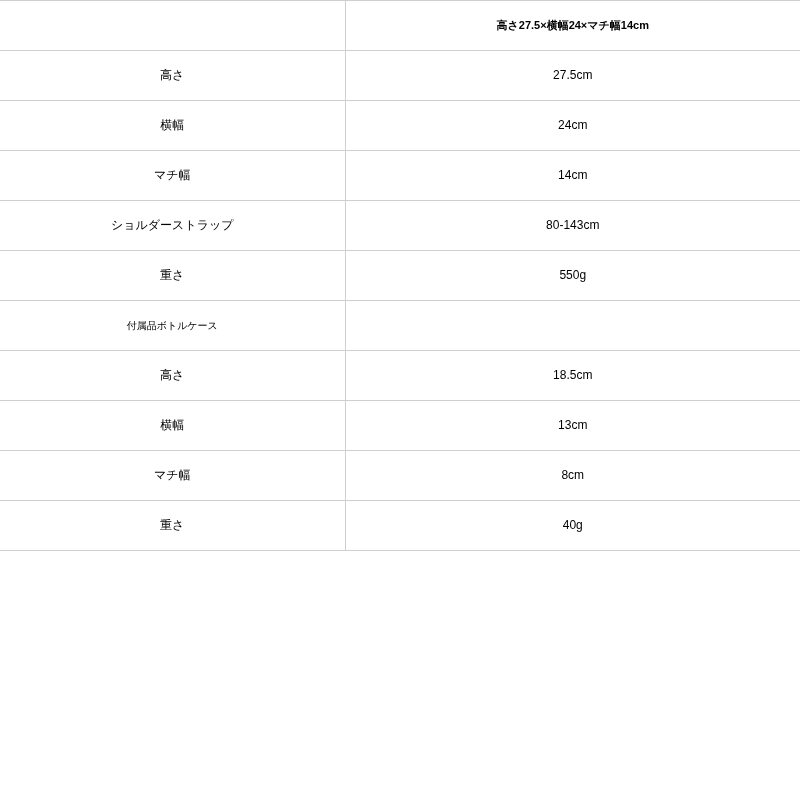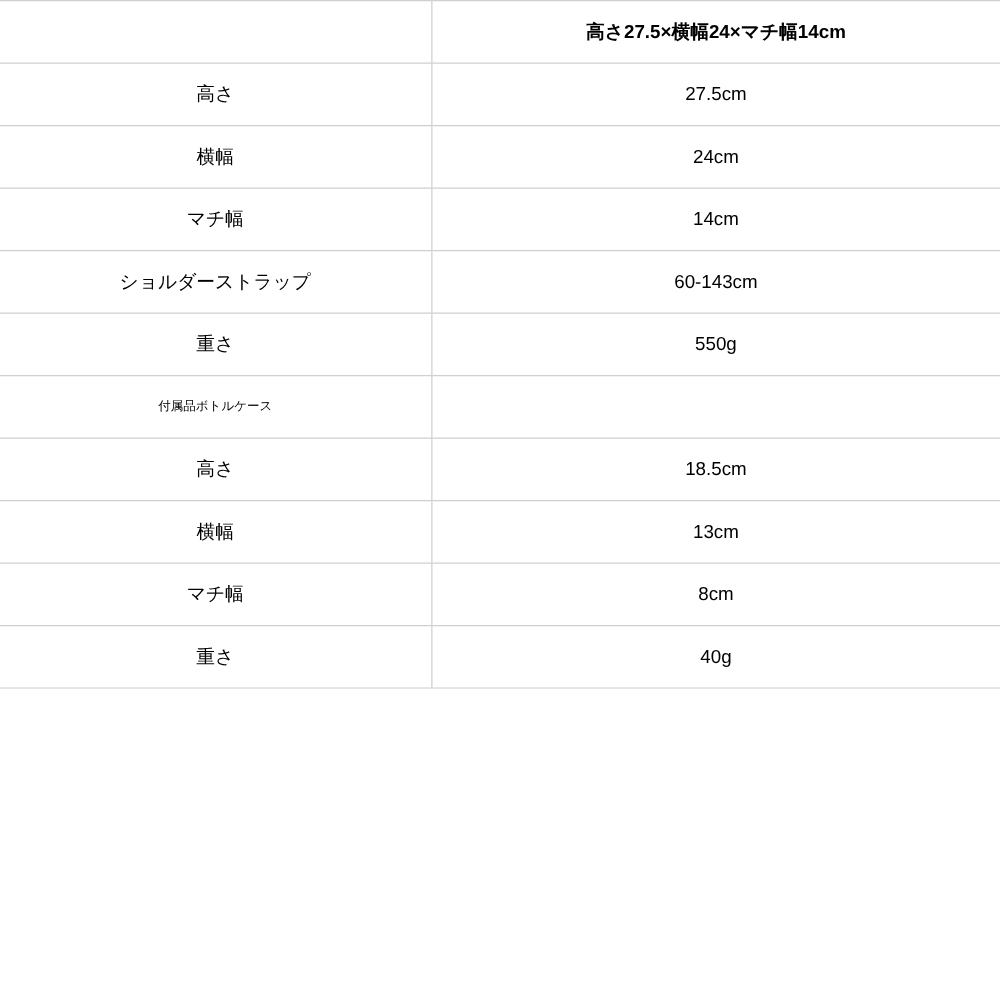--- a/index.html
+++ b/index.html
@@ -18,21 +18,21 @@
     width: 800px;
     border-collapse: collapse;
     table-layout: fixed;
   }
   .spec-table td {
     border: 1px solid #cfcfcf;
     height: 49px;
     padding: 0;
     text-align: center;
     vertical-align: middle;
-    font-size: 15px;
+    font-size: 12px;
     line-height: 1.4;
   }
   .spec-table tr.header-row td {
     height: 49px;
   }
   .col-label {
     width: 345px;
   }
   .col-value {
     width: 455px;
@@ -44,21 +44,21 @@
     border-right: none;
   }
   td.blank-cell {
     border-left: none;
     border-right: none;
     border-top: none;
     border-bottom: none;
   }
   td.head-cell {
     font-weight: bold;
-    font-size: 15px;
+    font-size: 11px;
   }
   td.section-cell {
     font-size: 10px;
   }
   .bottom-filler {
     width: 800px;
     background: #ffffff;
   }
 </style>
 </head>
@@ -81,21 +81,21 @@
       <tr>
         <td class="no-left-border">横幅</td>
         <td class="no-right-border">24cm</td>
       </tr>
       <tr>
         <td class="no-left-border">マチ幅</td>
         <td class="no-right-border">14cm</td>
       </tr>
       <tr>
         <td class="no-left-border">ショルダーストラップ</td>
-        <td class="no-right-border">60-143cm</td>
+        <td class="no-right-border">80-143cm</td>
       </tr>
       <tr>
         <td class="no-left-border">重さ</td>
         <td class="no-right-border">550g</td>
       </tr>
       <tr>
         <td class="no-left-border section-cell">付属品ボトルケース</td>
         <td class="blank-cell"></td>
       </tr>
       <tr>

